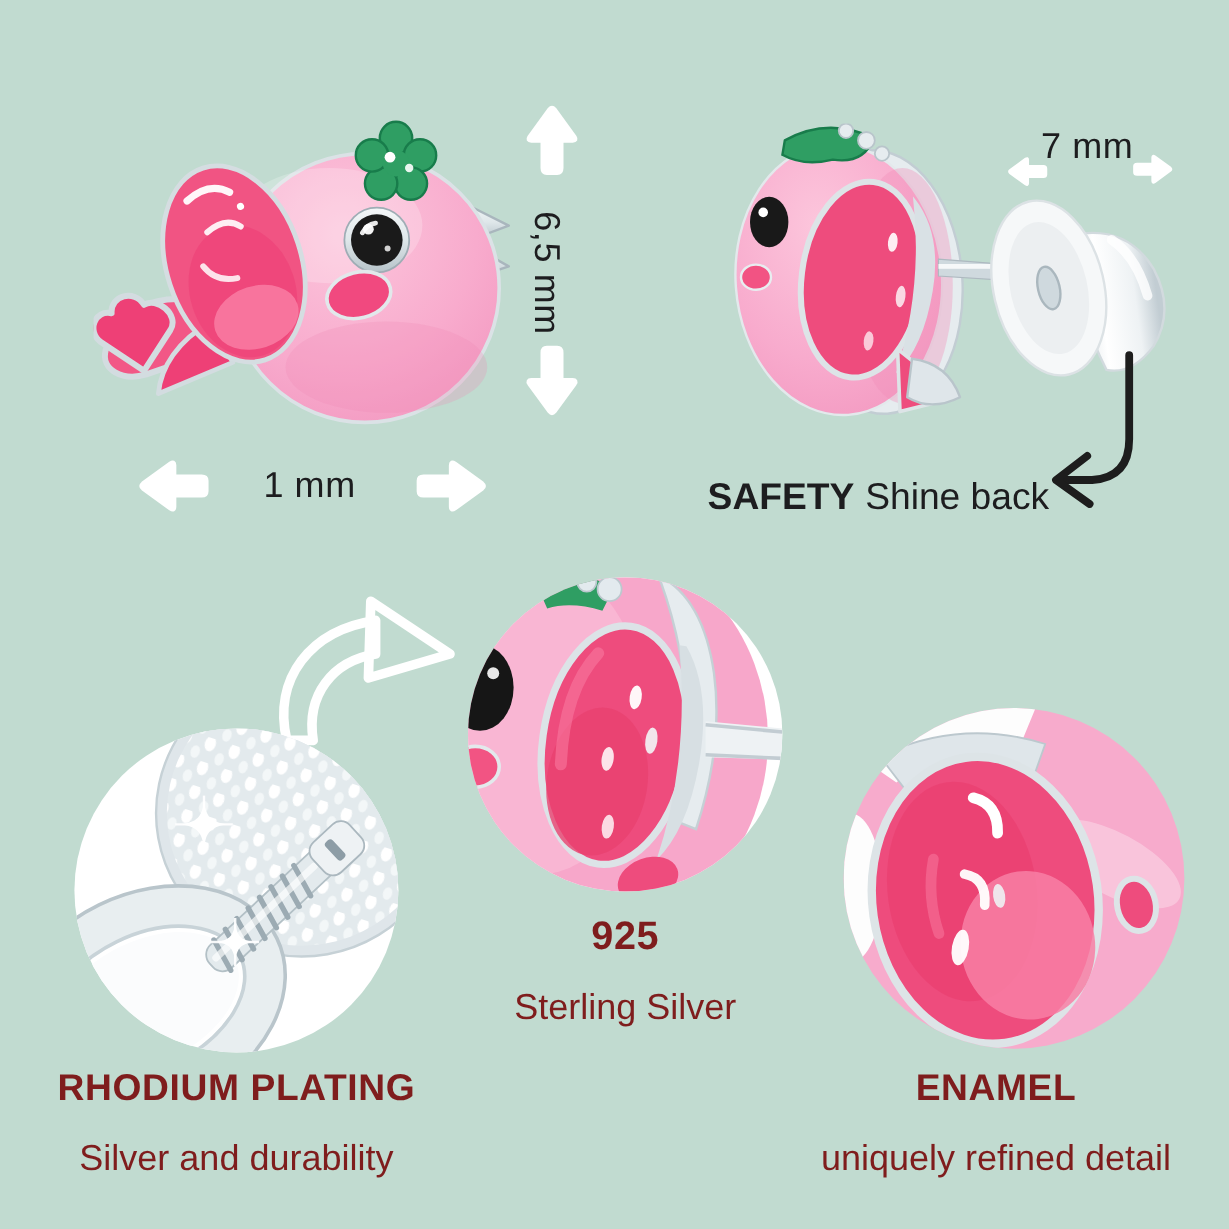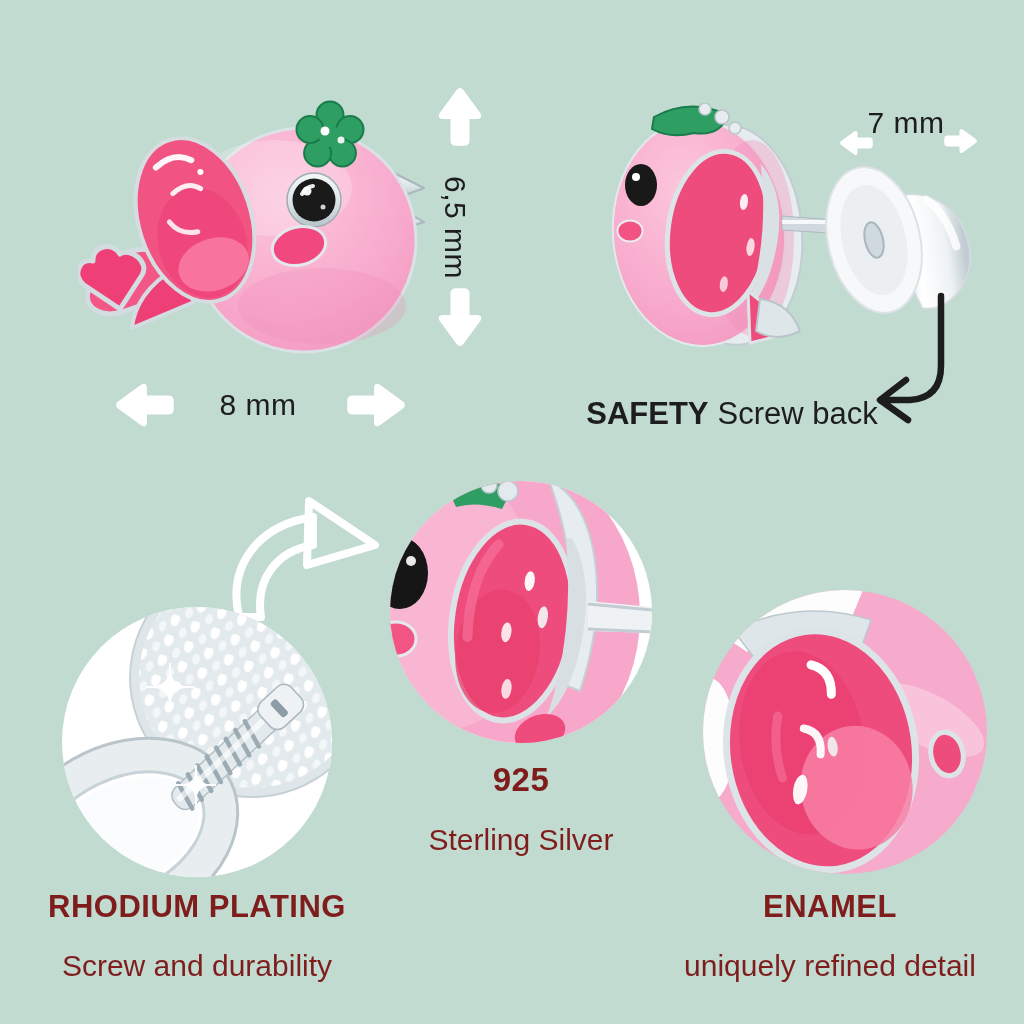--- a/index.html
+++ b/index.html
@@ -130,21 +130,21 @@
     <use href="#fatArrow" fill="#ffffff" stroke="#ffffff" stroke-width="4" stroke-linejoin="round"></use>
   </svg>
   <div class="dim-label dim-vertical" style="left:407px;top:211px;width:100px;height:30px">6,5 mm</div>
   <svg class="fat-arrow" style="left:429px;top:293px;transform:rotate(90deg)" width="62" height="46" viewBox="0 0 64 48">
     <use href="#fatArrow" fill="#ffffff" stroke="#ffffff" stroke-width="4" stroke-linejoin="round"></use>
   </svg>
 
   <svg class="fat-arrow" style="left:115px;top:382px;transform:rotate(180deg)" width="62" height="46" viewBox="0 0 64 48">
     <use href="#fatArrow" fill="#ffffff" stroke="#ffffff" stroke-width="4" stroke-linejoin="round"></use>
   </svg>
-  <div class="dim-label" style="left:188px;top:388px;width:140px">8 mm</div>
+  <div class="dim-label" style="left:188px;top:388px;width:140px">1 mm</div>
   <svg class="fat-arrow" style="left:344px;top:382px" width="62" height="46" viewBox="0 0 64 48">
     <use href="#fatArrow" fill="#ffffff" stroke="#ffffff" stroke-width="4" stroke-linejoin="round"></use>
   </svg>
 
   <svg class="abs" style="left:602px;top:103px" width="375" height="260" viewBox="0 0 375 260">
 
     <g>
       <ellipse cx="130" cy="132" rx="70" ry="110" fill="#e6ecef" stroke="#c2cdd3" stroke-width="2" transform="rotate(-4 130 132)"></ellipse>
       <ellipse cx="97" cy="130" rx="86" ry="113" fill="url(#pinkBody)" stroke="#e3e9ec" stroke-width="2" transform="rotate(-4 97 130)"></ellipse>
       <ellipse cx="150" cy="135" rx="42" ry="98" fill="#f08cb8" opacity=".35"></ellipse>
@@ -191,21 +191,21 @@
   <svg class="fat-arrow" style="left:941px;top:128px" width="38" height="26" viewBox="0 0 64 48">
     <use href="#fatArrow" fill="#ffffff" stroke="#ffffff" stroke-width="4" stroke-linejoin="round"></use>
   </svg>
 
   <svg class="abs" style="left:868px;top:292px" width="90" height="136" viewBox="0 0 90 136">
     <path d="M73 4 L73 74 Q73 106 42 108 L16 108" stroke="#1d1d1d" stroke-width="6.5" fill="none" stroke-linecap="round"></path>
     <path d="M38 88 L12 108 L40 128" stroke="#1d1d1d" stroke-width="6.5" fill="none" stroke-linecap="round" stroke-linejoin="round"></path>
   </svg>
 
   <div class="safety" style="left:582px;top:396px;width:300px">
-    <span class="bold">SAFETY</span><span>Screw back</span>
+    <span class="bold">SAFETY</span><span>Shine back</span>
   </div>
 
   <svg class="abs" style="left:225px;top:495px" width="160" height="130" viewBox="0 0 160 130">
     <path d="M14 122 C 2 70 34 30 88 22 L88 50 C 52 56 30 84 36 122 Z" stroke="#ffffff" stroke-width="8" fill="none" stroke-linejoin="round"></path>
     <path d="M84 6 L150 50 L82 70 Z" stroke="#ffffff" stroke-width="8" fill="none" stroke-linejoin="round"></path>
   </svg>
 
   <div class="detail-circle" style="left:62px;top:607px;width:270px;height:270px;background:#ffffff">
     <svg viewBox="0 0 270 270">
       <g transform="rotate(-10 190 70)">
@@ -292,21 +292,21 @@
         <path d="M80 120 q -10 30 -4 62" stroke="#f97ba2" stroke-width="9" fill="none" opacity=".5" stroke-linecap="round"></path>
       </g>
       <g>
         <ellipse cx="244" cy="164" rx="16" ry="22" fill="#ee4c7d" stroke="#dde4e7" stroke-width="5" transform="rotate(-12 244 164)"></ellipse>
       </g>
     </svg>
   </div>
 
   <div class="caption" style="left:15px;top:889px;width:364px">
     <div class="cap-title">RHODIUM PLATING</div>
-    <div class="cap-sub">Screw and durability</div>
+    <div class="cap-sub">Silver and durability</div>
   </div>
 
   <div class="caption" style="left:381px;top:761px;width:280px">
     <div class="cap-title" style="font-size:33px">925</div>
     <div class="cap-sub">Sterling Silver</div>
   </div>
 
   <div class="caption" style="left:650px;top:889px;width:360px">
     <div class="cap-title">ENAMEL</div>
     <div class="cap-sub">uniquely refined detail</div>

